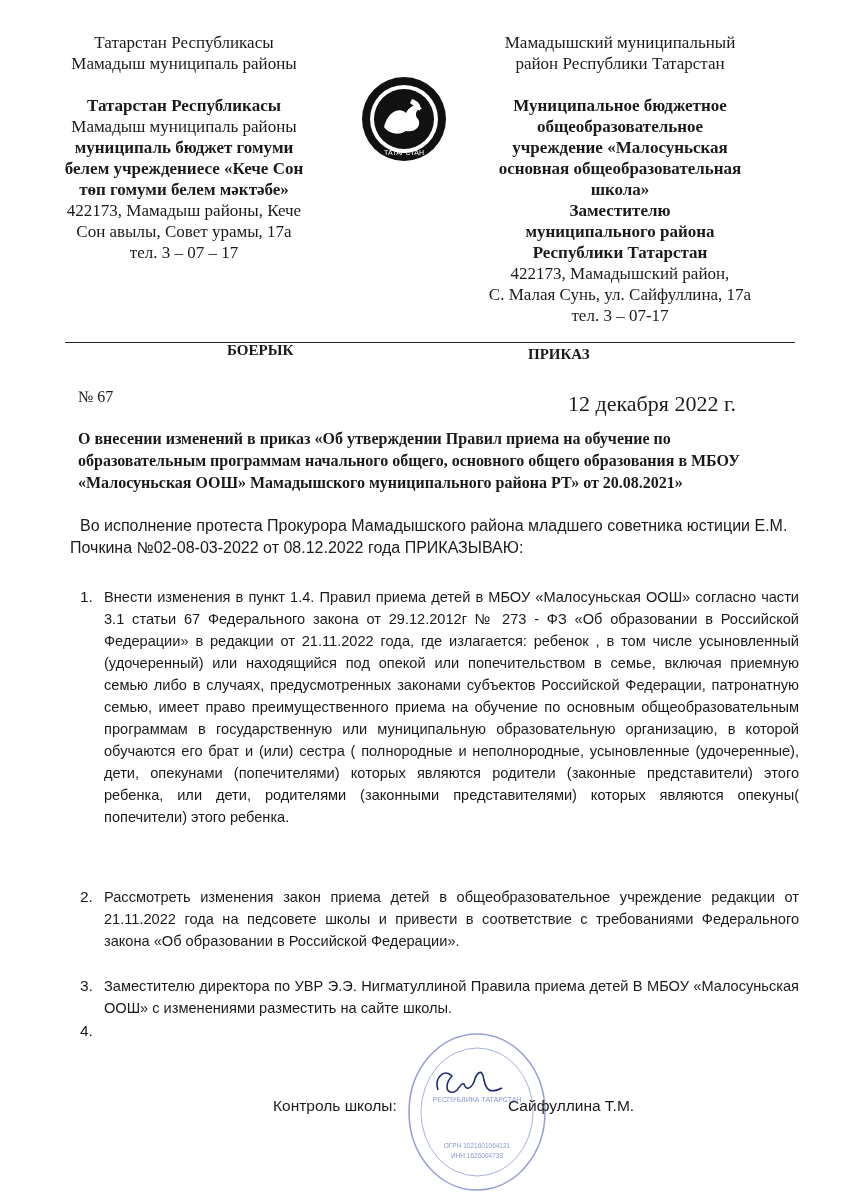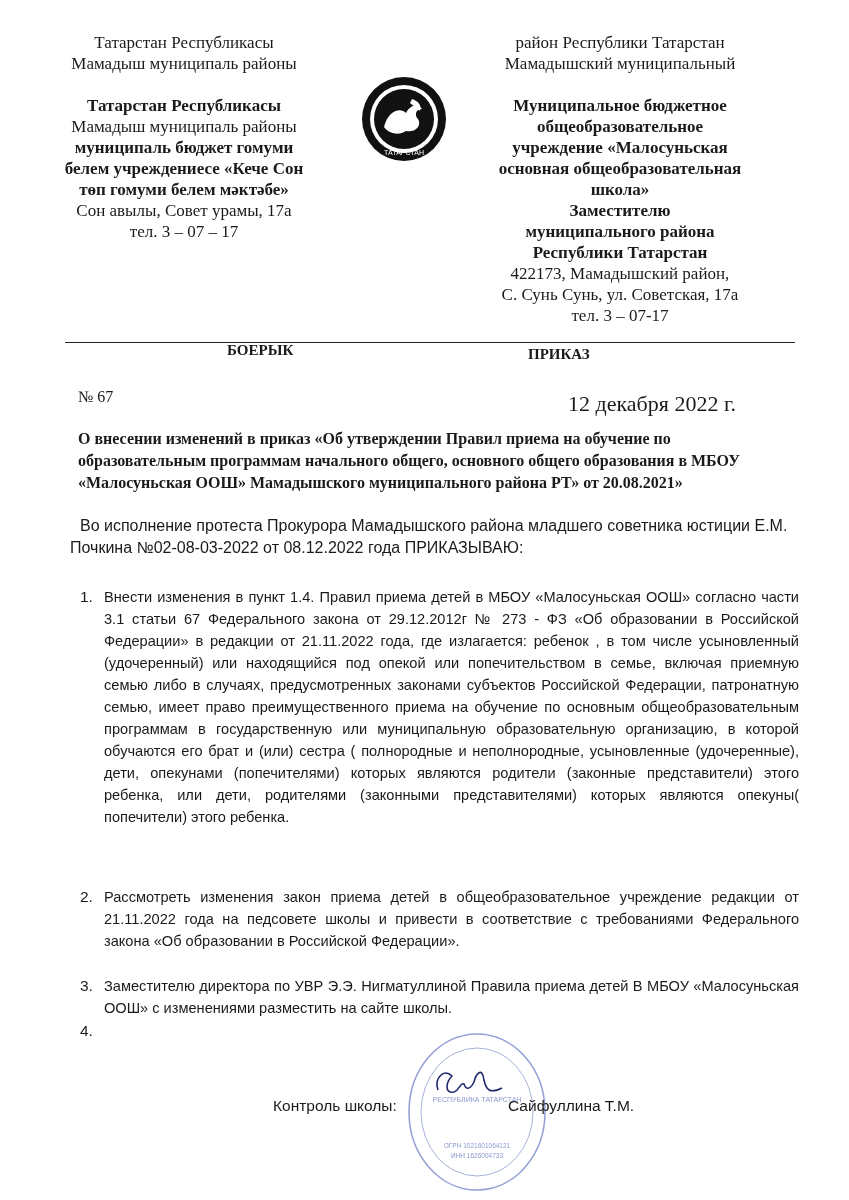--- a/index.html
+++ b/index.html
@@ -39,49 +39,50 @@
 
 <div id="left-header" class="abs hdr">
   <div>Татарстан Республикасы</div>
   <div>Мамадыш муниципаль районы</div>
   <div style="height:21px"></div>
   <div class="b">Татарстан Республикасы</div>
   <div>Мамадыш муниципаль районы</div>
   <div class="b">муниципаль бюджет гомуми</div>
   <div class="b">белем учреждениесе «Кече Сон</div>
   <div class="b">төп гомуми белем мәктәбе»</div>
+  <div>422173,  Мамадыш районы, Кече</div>
   <div>Сон авылы, Совет урамы, 17а</div>
   <div>тел. 3 – 07 – 17</div>
 </div>
 
 <div id="emblem" class="abs">
   <svg width="88" height="88" viewBox="0 0 88 88">
     <circle cx="44" cy="44" r="42" fill="#111"></circle>
     <circle cx="44" cy="44" r="34" fill="#fff"></circle>
     <circle cx="44" cy="44" r="30" fill="#111"></circle>
     <path d="M24 52 C28 36, 40 32, 46 38 C50 30, 58 28, 62 34 C56 34, 54 40, 58 44 C62 50, 56 58, 46 56 C40 60, 30 60, 24 52 Z" fill="#fff"></path>
     <path d="M52 24 C58 26, 62 30, 60 36 C56 32, 52 30, 50 28 Z" fill="#fff"></path>
     <text x="44" y="80" font-size="7" text-anchor="middle" fill="#fff" font-family="Liberation Sans, sans-serif">ТАТАРСТАН</text>
   </svg>
 </div>
 
 <div id="right-header" class="abs hdr">
+  <div>Мамадышский муниципальный</div>
   <div>район Республики Татарстан</div>
-  <div>Мамадышский муниципальный</div>
   <div style="height:21px"></div>
   <div class="b">Муниципальное бюджетное</div>
   <div class="b">общеобразовательное</div>
   <div class="b">учреждение «Малосуньская</div>
   <div class="b">основная общеобразовательная</div>
   <div class="b">школа»</div>
   <div class="b">Заместителю</div>
   <div class="b">муниципального района</div>
   <div class="b">Республики Татарстан</div>
   <div>422173, Мамадышский район,</div>
-  <div>С. Сунь Сунь,  ул. Советская, 17а</div>
+  <div>С. Малая Сунь,  ул. Сайфуллина, 17а</div>
   <div>тел. 3 – 07-17</div>
 </div>
 
 <div id="divider" class="abs"></div>
 
 <div id="title-left" class="abs title-word">БОЕРЫК</div>
 <div id="title-right" class="abs title-word">ПРИКАЗ</div>
 
 <div id="order-no" class="abs">№ 67</div>
 <div id="order-date" class="abs">12 декабря 2022 г.</div>

